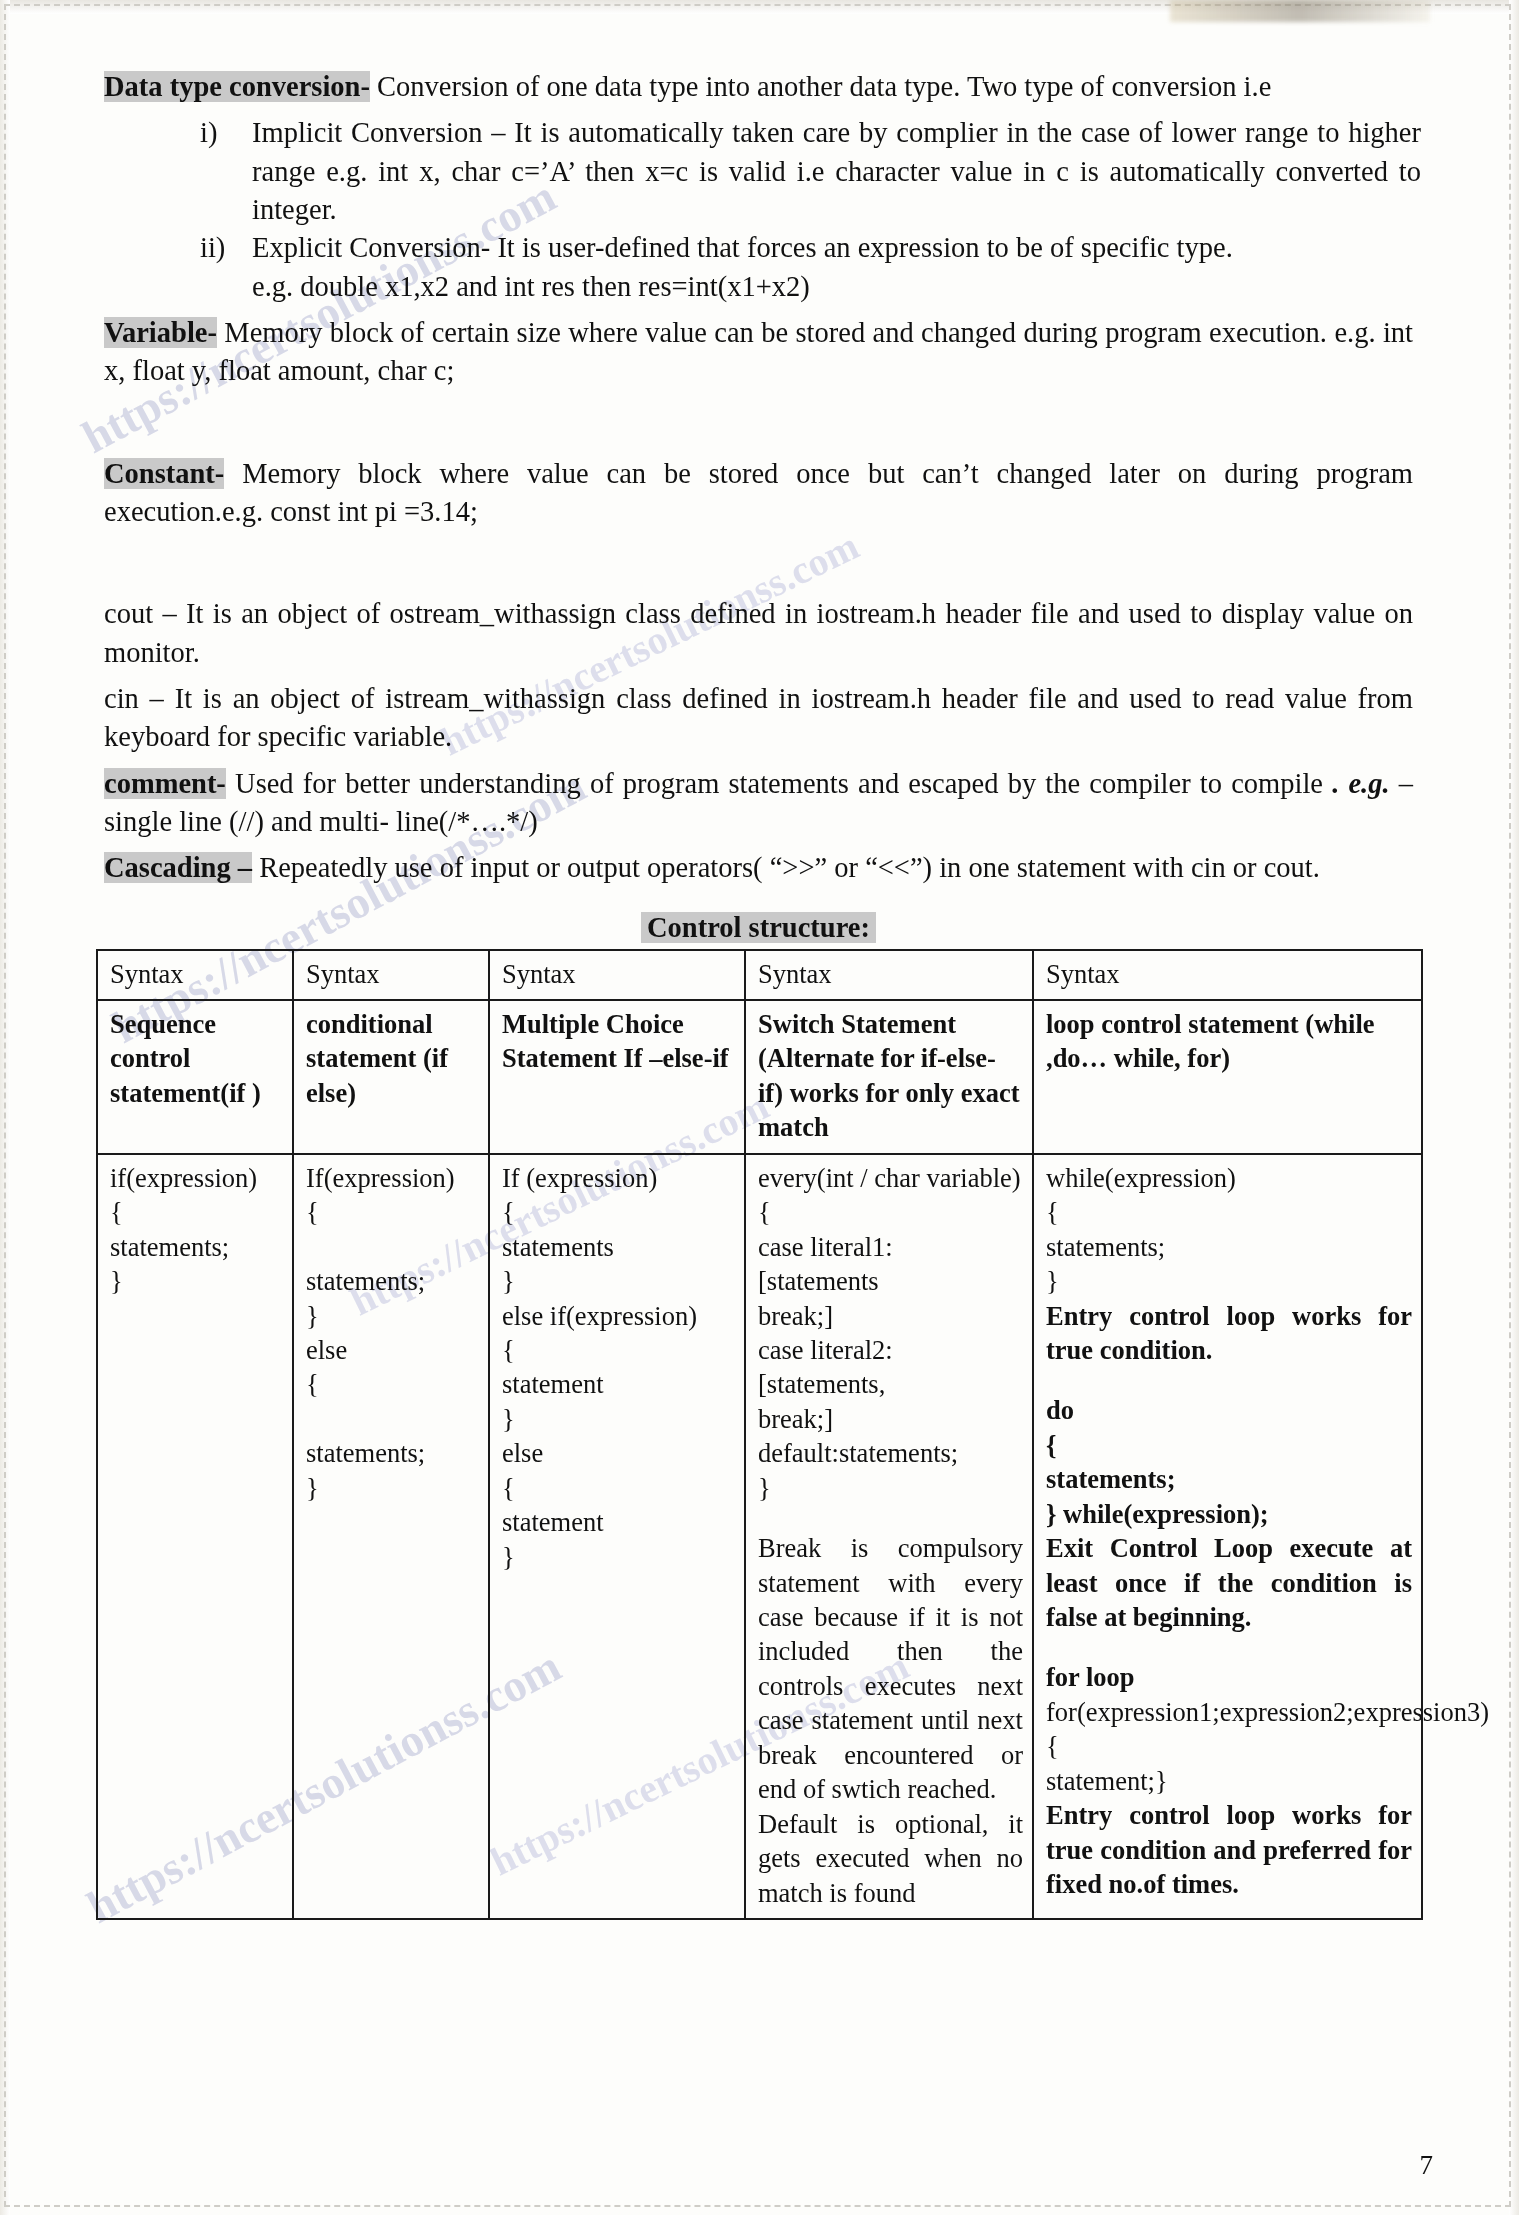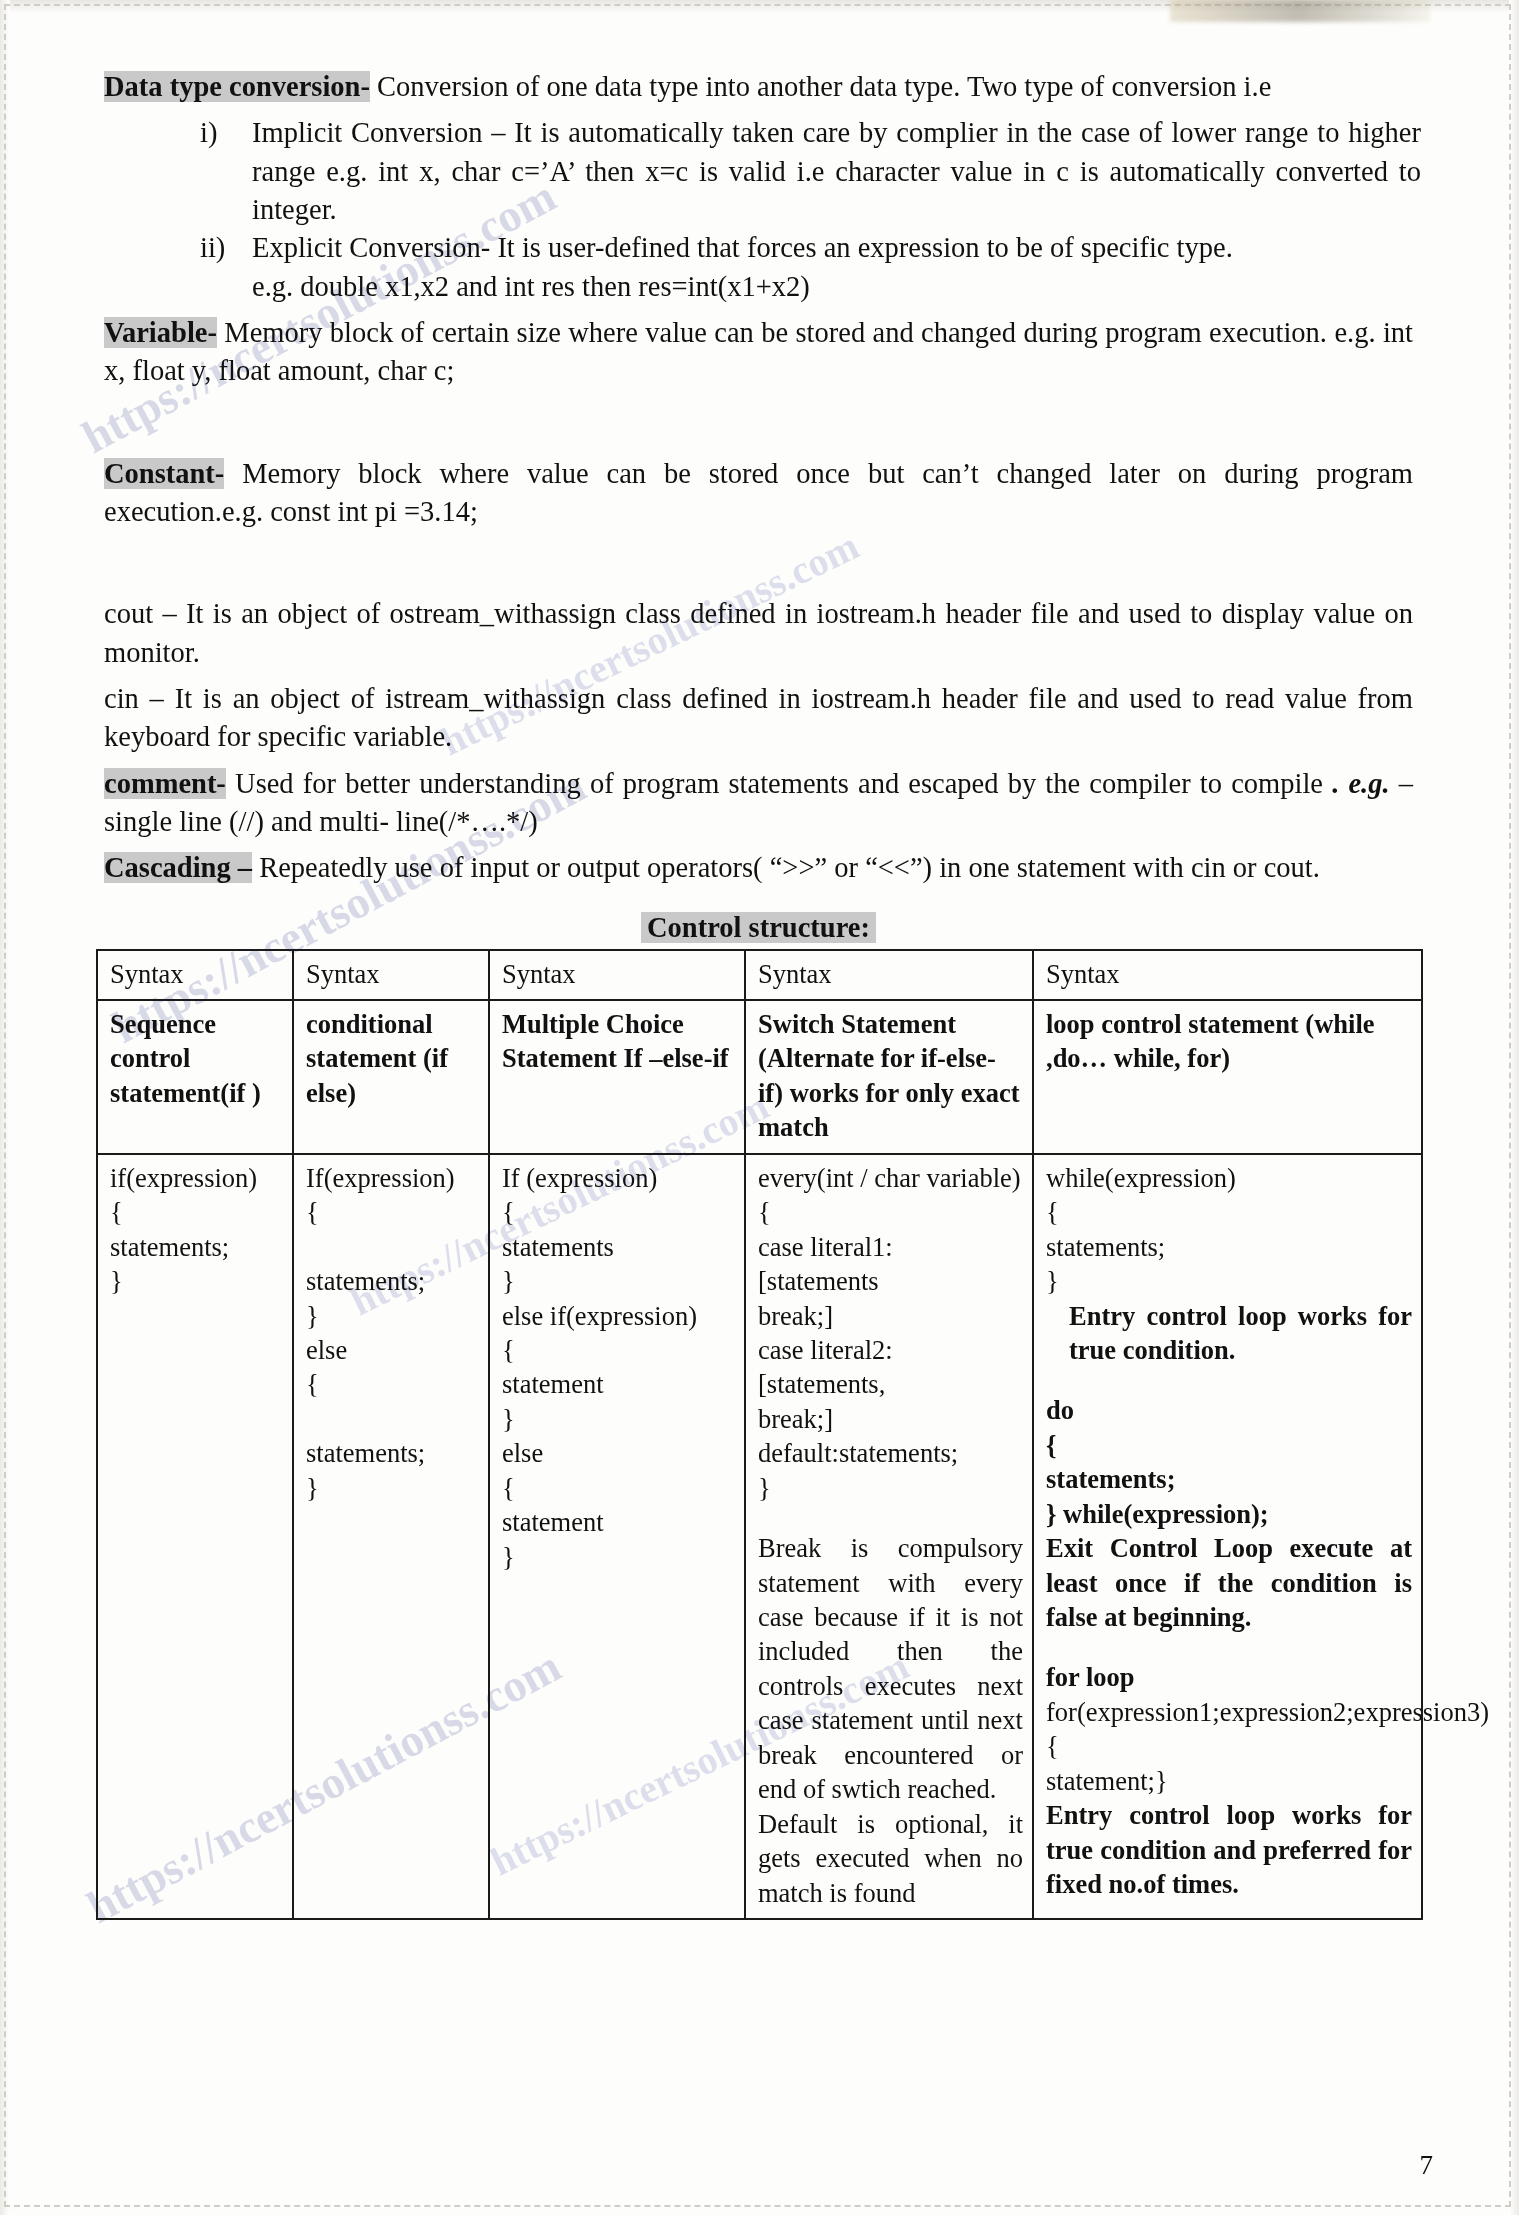--- a/index.html
+++ b/index.html
@@ -294,21 +294,21 @@
             <span class="blankline"></span>
             <div class="justify"><b>Break</b><span> is compulsory statement with every </span><b>case</b><span> because if it is not included then the controls executes next case statement until next break encountered or end of </span><b>swtich</b><span> reached.</span></div>
             <div class="justify"><b>Default</b><span> is optional, it gets executed when no match is found</span></div>
           </td>
 
           <td>
             <span class="codeline">while(expression)
 {
 statements;
 }</span>
-            <div class="justify" style="font-weight:bold;margin-left:23px;">Entry control loop works for true condition.</div>
+            <div class="justify" style="font-weight:bold;">Entry control loop works for true condition.</div>
             <span class="blankline"></span>
             <span class="codeline" style="font-weight:bold;">do
 {
 statements;
 } while(expression);</span>
             <div class="justify" style="font-weight:bold;"> Exit Control Loop execute at least once if the condition is false at beginning.</div>
             <span class="blankline"></span>
             <div style="font-weight:bold;">for loop</div>
             <span class="codeline">for(expression1;expression2;expression3)
 {

